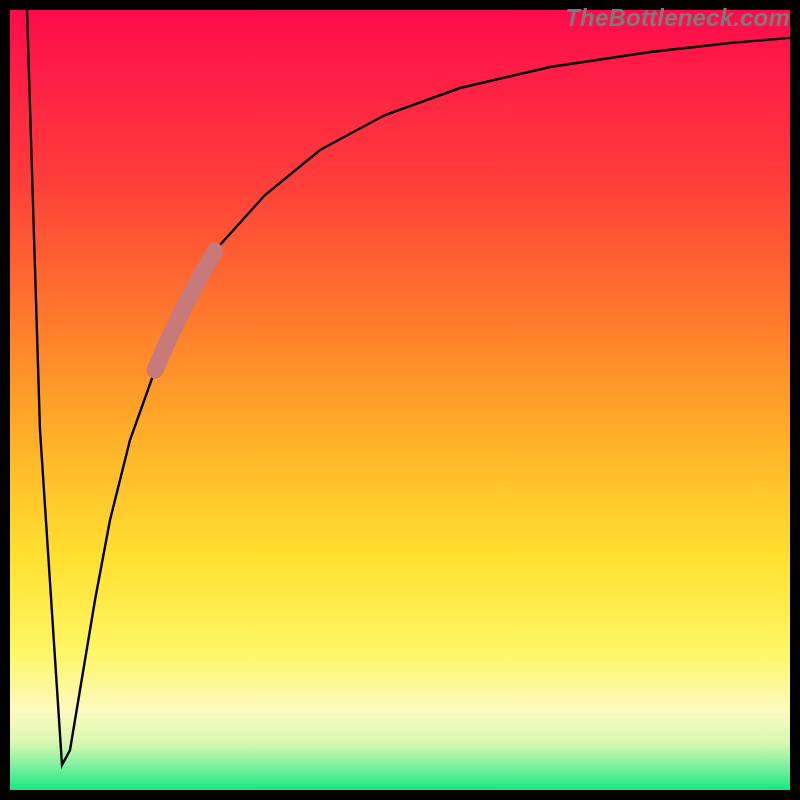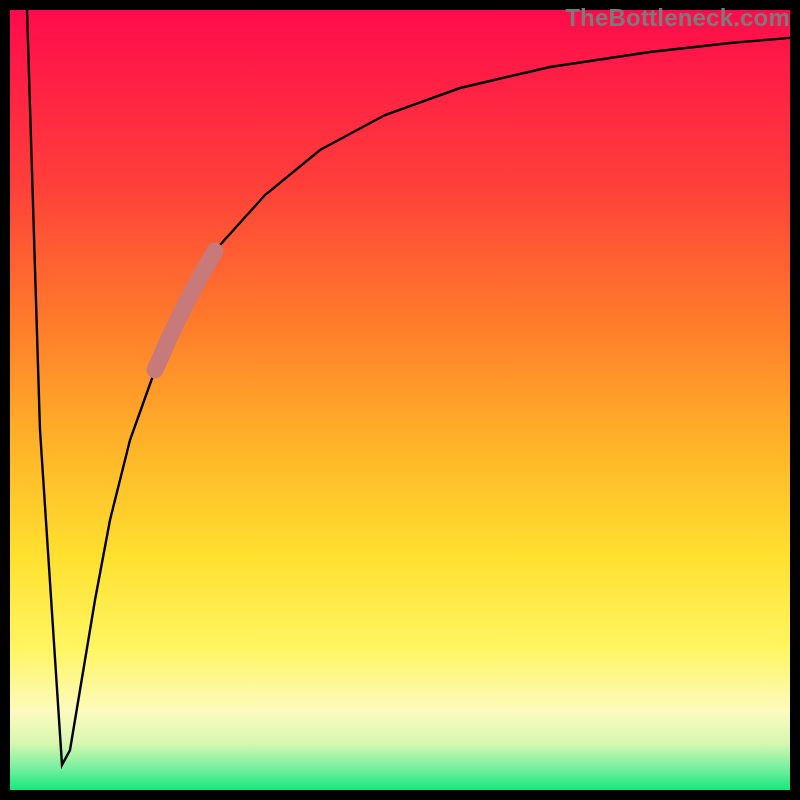--- a/index.html
+++ b/index.html
@@ -8,20 +8,21 @@
     width: 800px;
     height: 800px;
     overflow: hidden;
     background: #000;
   }
   .frame {
     position: relative;
     width: 800px;
     height: 800px;
     background: #86efac;
+    font-style: italic;
   }
   .watermark {
     position: absolute;
     top: 4px;
     right: 10px;
     font-family: Arial, Helvetica, sans-serif;
     font-size: 24px;
     font-weight: 600;
     color: #7b7b7b;
     letter-spacing: 0.2px;

